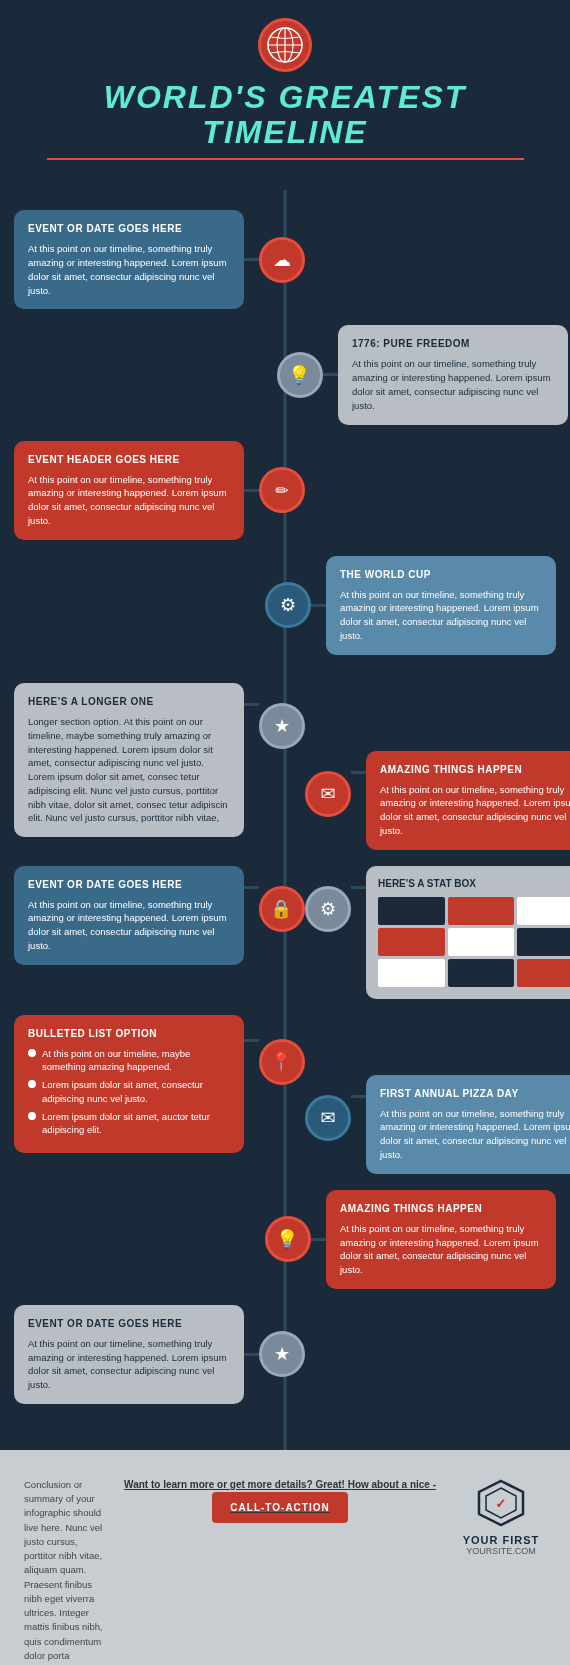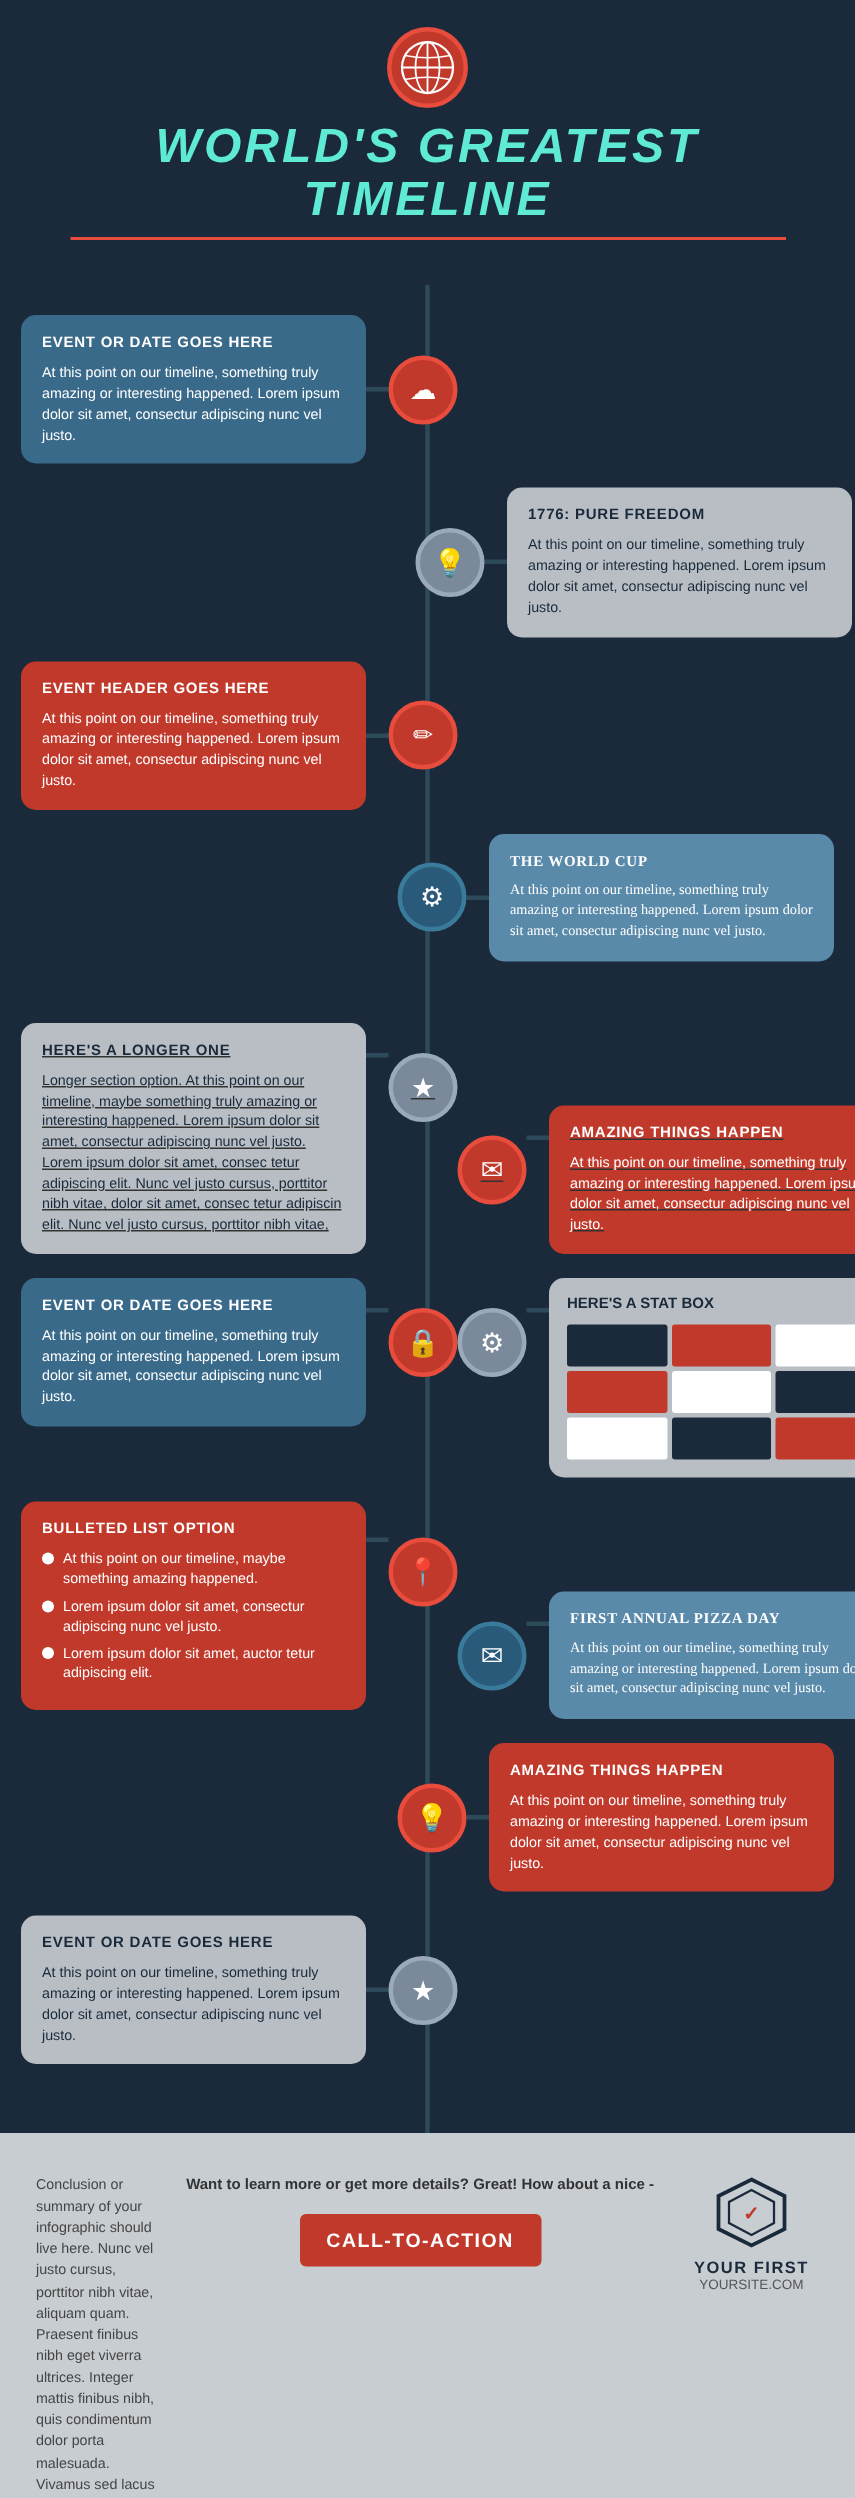--- a/index.html
+++ b/index.html
@@ -89,21 +89,20 @@
       background: #c0392b;
       color: #fff;
     }
     .card.gray {
       background: #b8bec4;
       color: #1a2a3a;
     }
     .card.light-blue {
       background: #5a8aaa;
       color: #fff;
-      font-family: Liberation Serif, serif;
     }
     .card-title {
       font-weight: 900;
       font-size: 10px;
       text-transform: uppercase;
       letter-spacing: 0.5px;
       margin-bottom: 6px;
     }
     .card-body {
       font-size: 9.5px;
@@ -203,35 +202,35 @@
     .footer-text {
       flex: 1;
       font-size: 9.5px;
       color: #444;
       line-height: 1.5;
     }
     .footer-cta {
       display: flex;
       flex-direction: column;
       align-items: center;
-      gap: 12px;
       min-width: 130px;
+      text-decoration: underline;
     }
     .footer-cta-text {
       font-size: 10px;
       color: #333;
       text-align: center;
       line-height: 1.4;
       font-weight: bold;
     }
     .cta-button {
       background: #c0392b;
       color: #fff;
       font-weight: 900;
-      font-size: 13px;
+      font-size: 10px;
       letter-spacing: 1px;
       text-transform: uppercase;
       padding: 10px 18px;
       border-radius: 4px;
       border: none;
       cursor: pointer;
     }
     .footer-logo {
       display: flex;
       flex-direction: column;
@@ -317,21 +316,21 @@
     <div style="flex:1;padding-right:14px;display:flex;align-items:center;flex-direction:row-reverse;">
       <div class="card light-blue">
         <div class="card-title">THE WORLD CUP</div>
         <div class="card-body">At this point on our timeline, something truly amazing or interesting happened. Lorem ipsum dolor sit amet, consectur adipiscing nunc vel justo.</div>
       </div>
       <div class="conn-line"></div>
       <div class="icon-dot blue-dot">⚙</div>
     </div>
   </div>
 
-  <div style="position:relative;display:flex;align-items:flex-end;margin-bottom:16px;z-index:1;text-decoration:underline;">
+  <div style="position:relative;display:flex;align-items:center;margin-bottom:16px;z-index:1;">
 
     <div style="flex:1;padding-left:14px;display:flex;align-items:flex-start;">
       <div class="card gray">
         <div class="card-title">HERE'S A LONGER ONE</div>
         <div class="card-body">Longer section option. At this point on our timeline, maybe something truly amazing or interesting happened. Lorem ipsum dolor sit amet, consectur adipiscing nunc vel justo. Lorem ipsum dolor sit amet, consec tetur adipiscing elit. Nunc vel justo cursus, porttitor nibh vitae, dolor sit amet, consec tetur adipiscin elit. Nunc vel justo cursus, porttitor nibh vitae,</div>
       </div>
       <div class="conn-line" style="margin-top:20px;"></div>
       <div class="icon-dot gray-dot" style="margin-top:20px;">★</div>
     </div>
 

